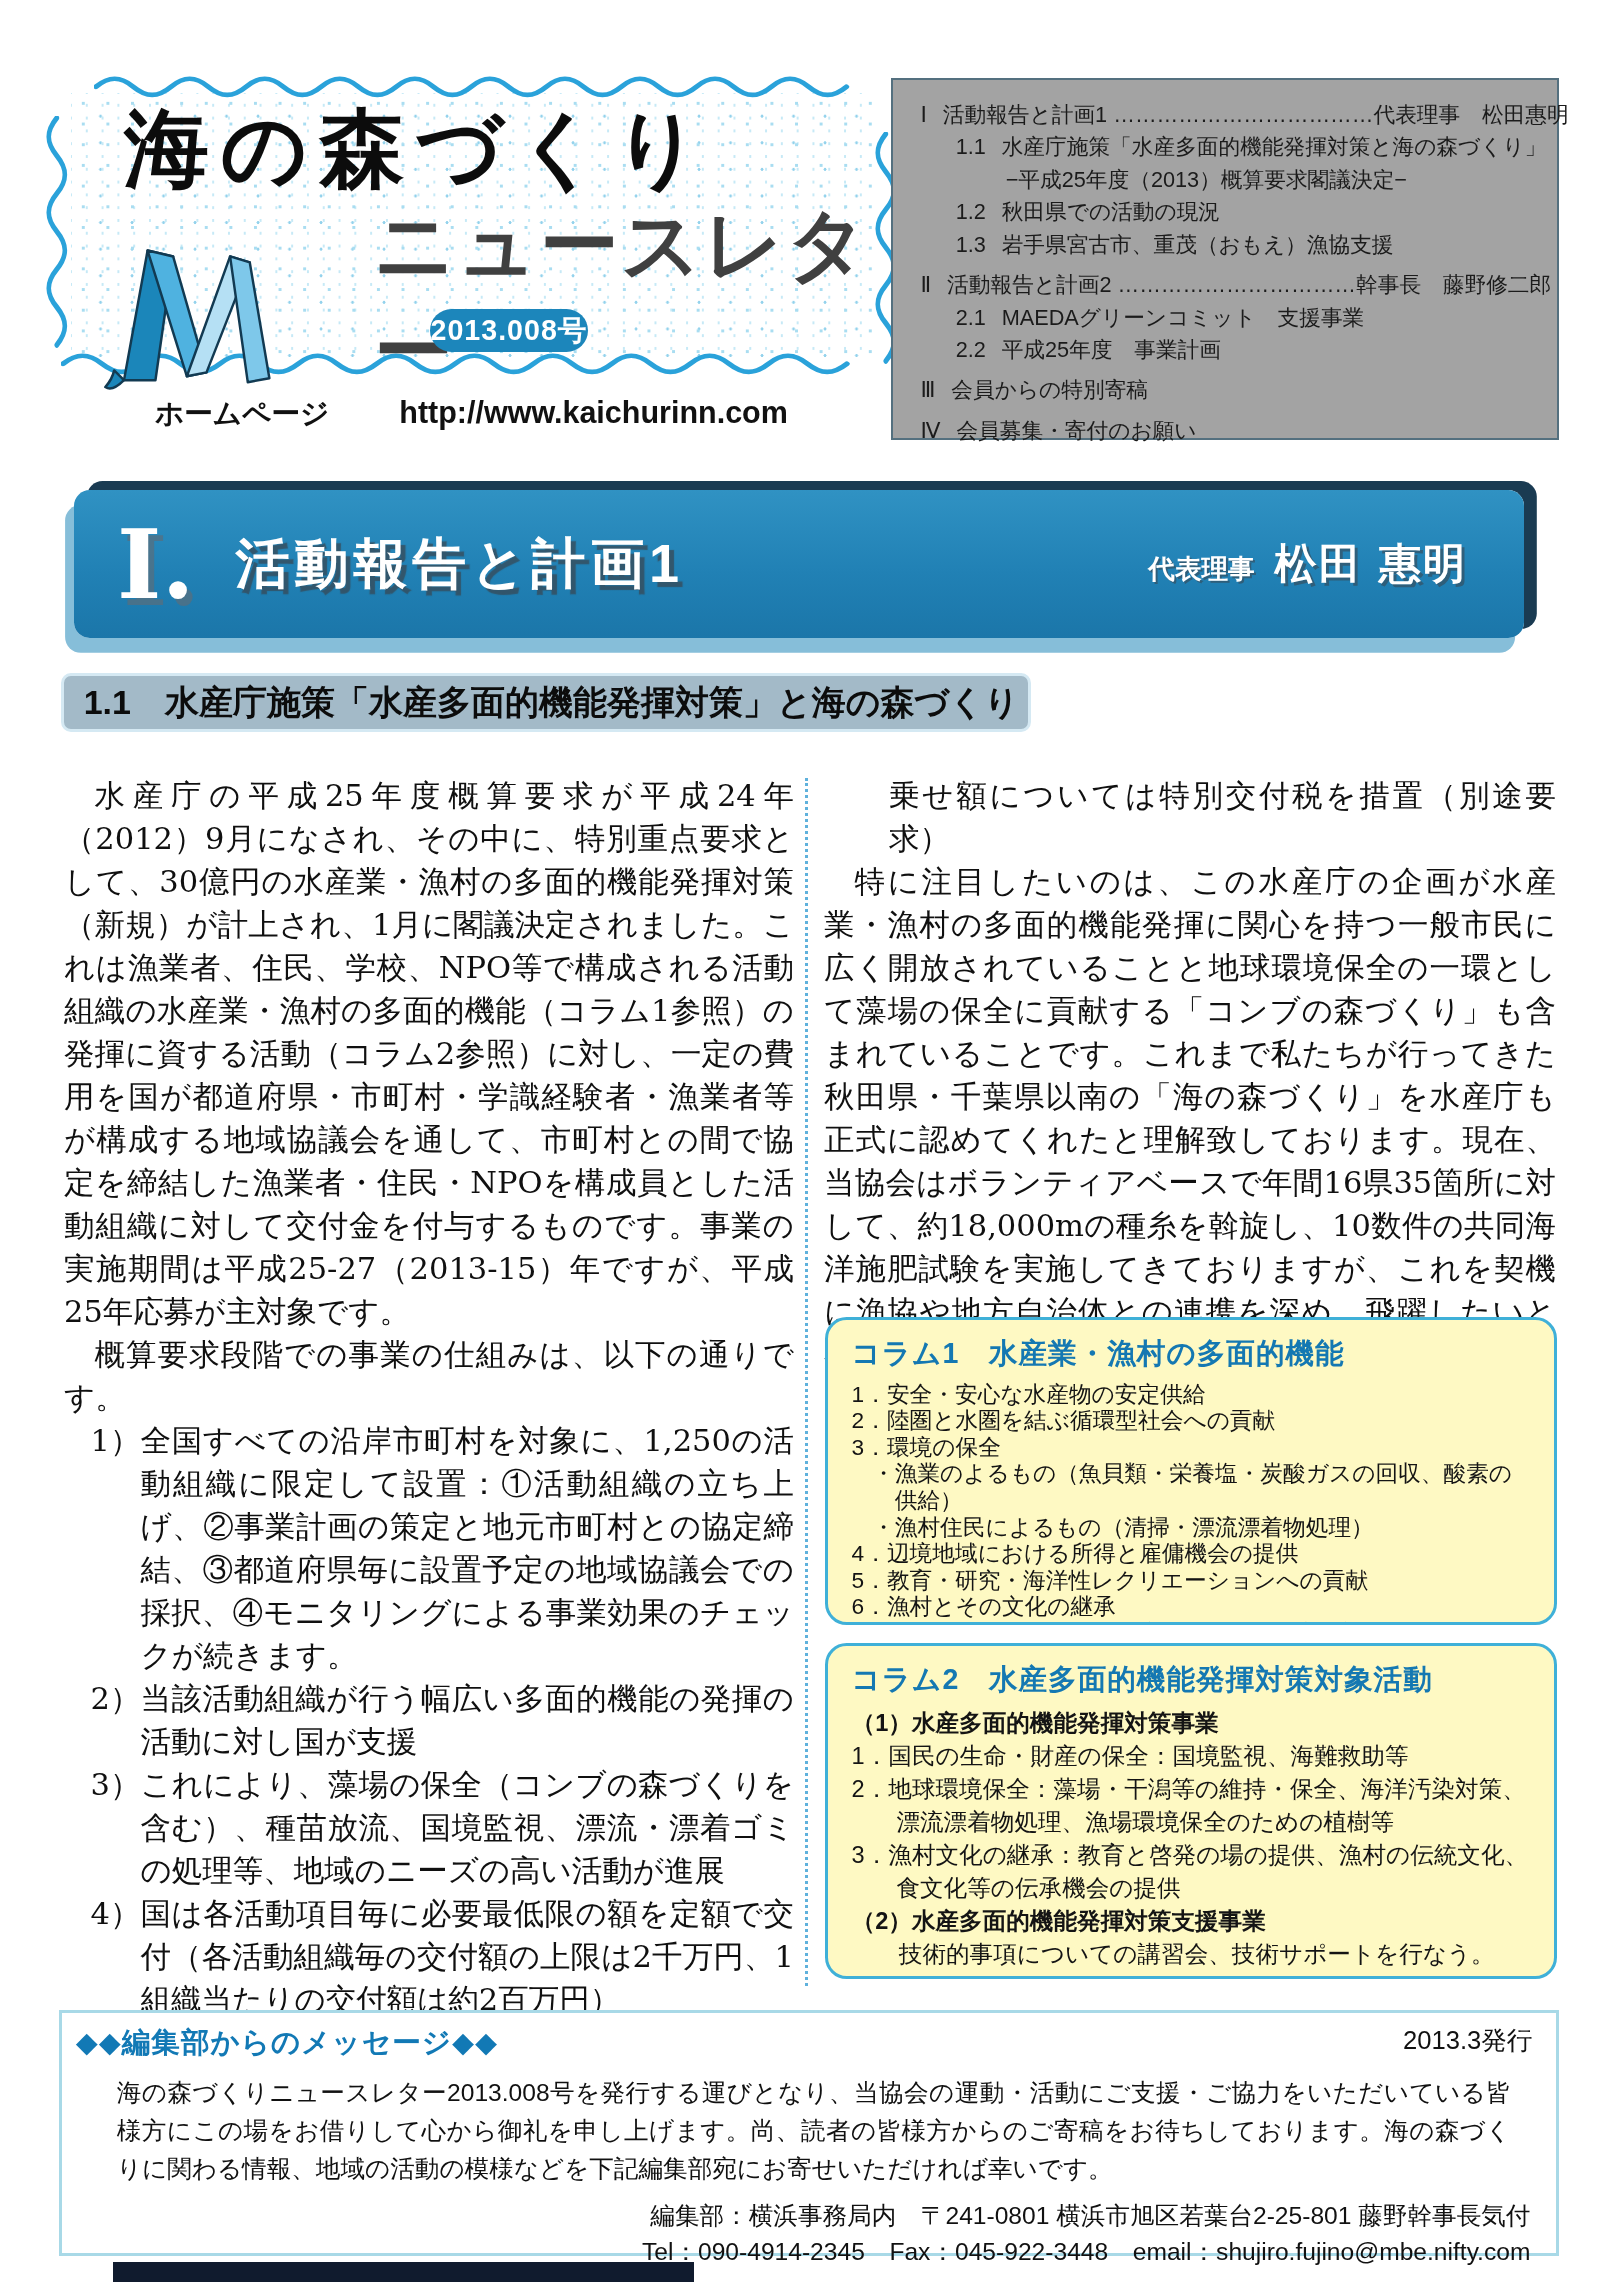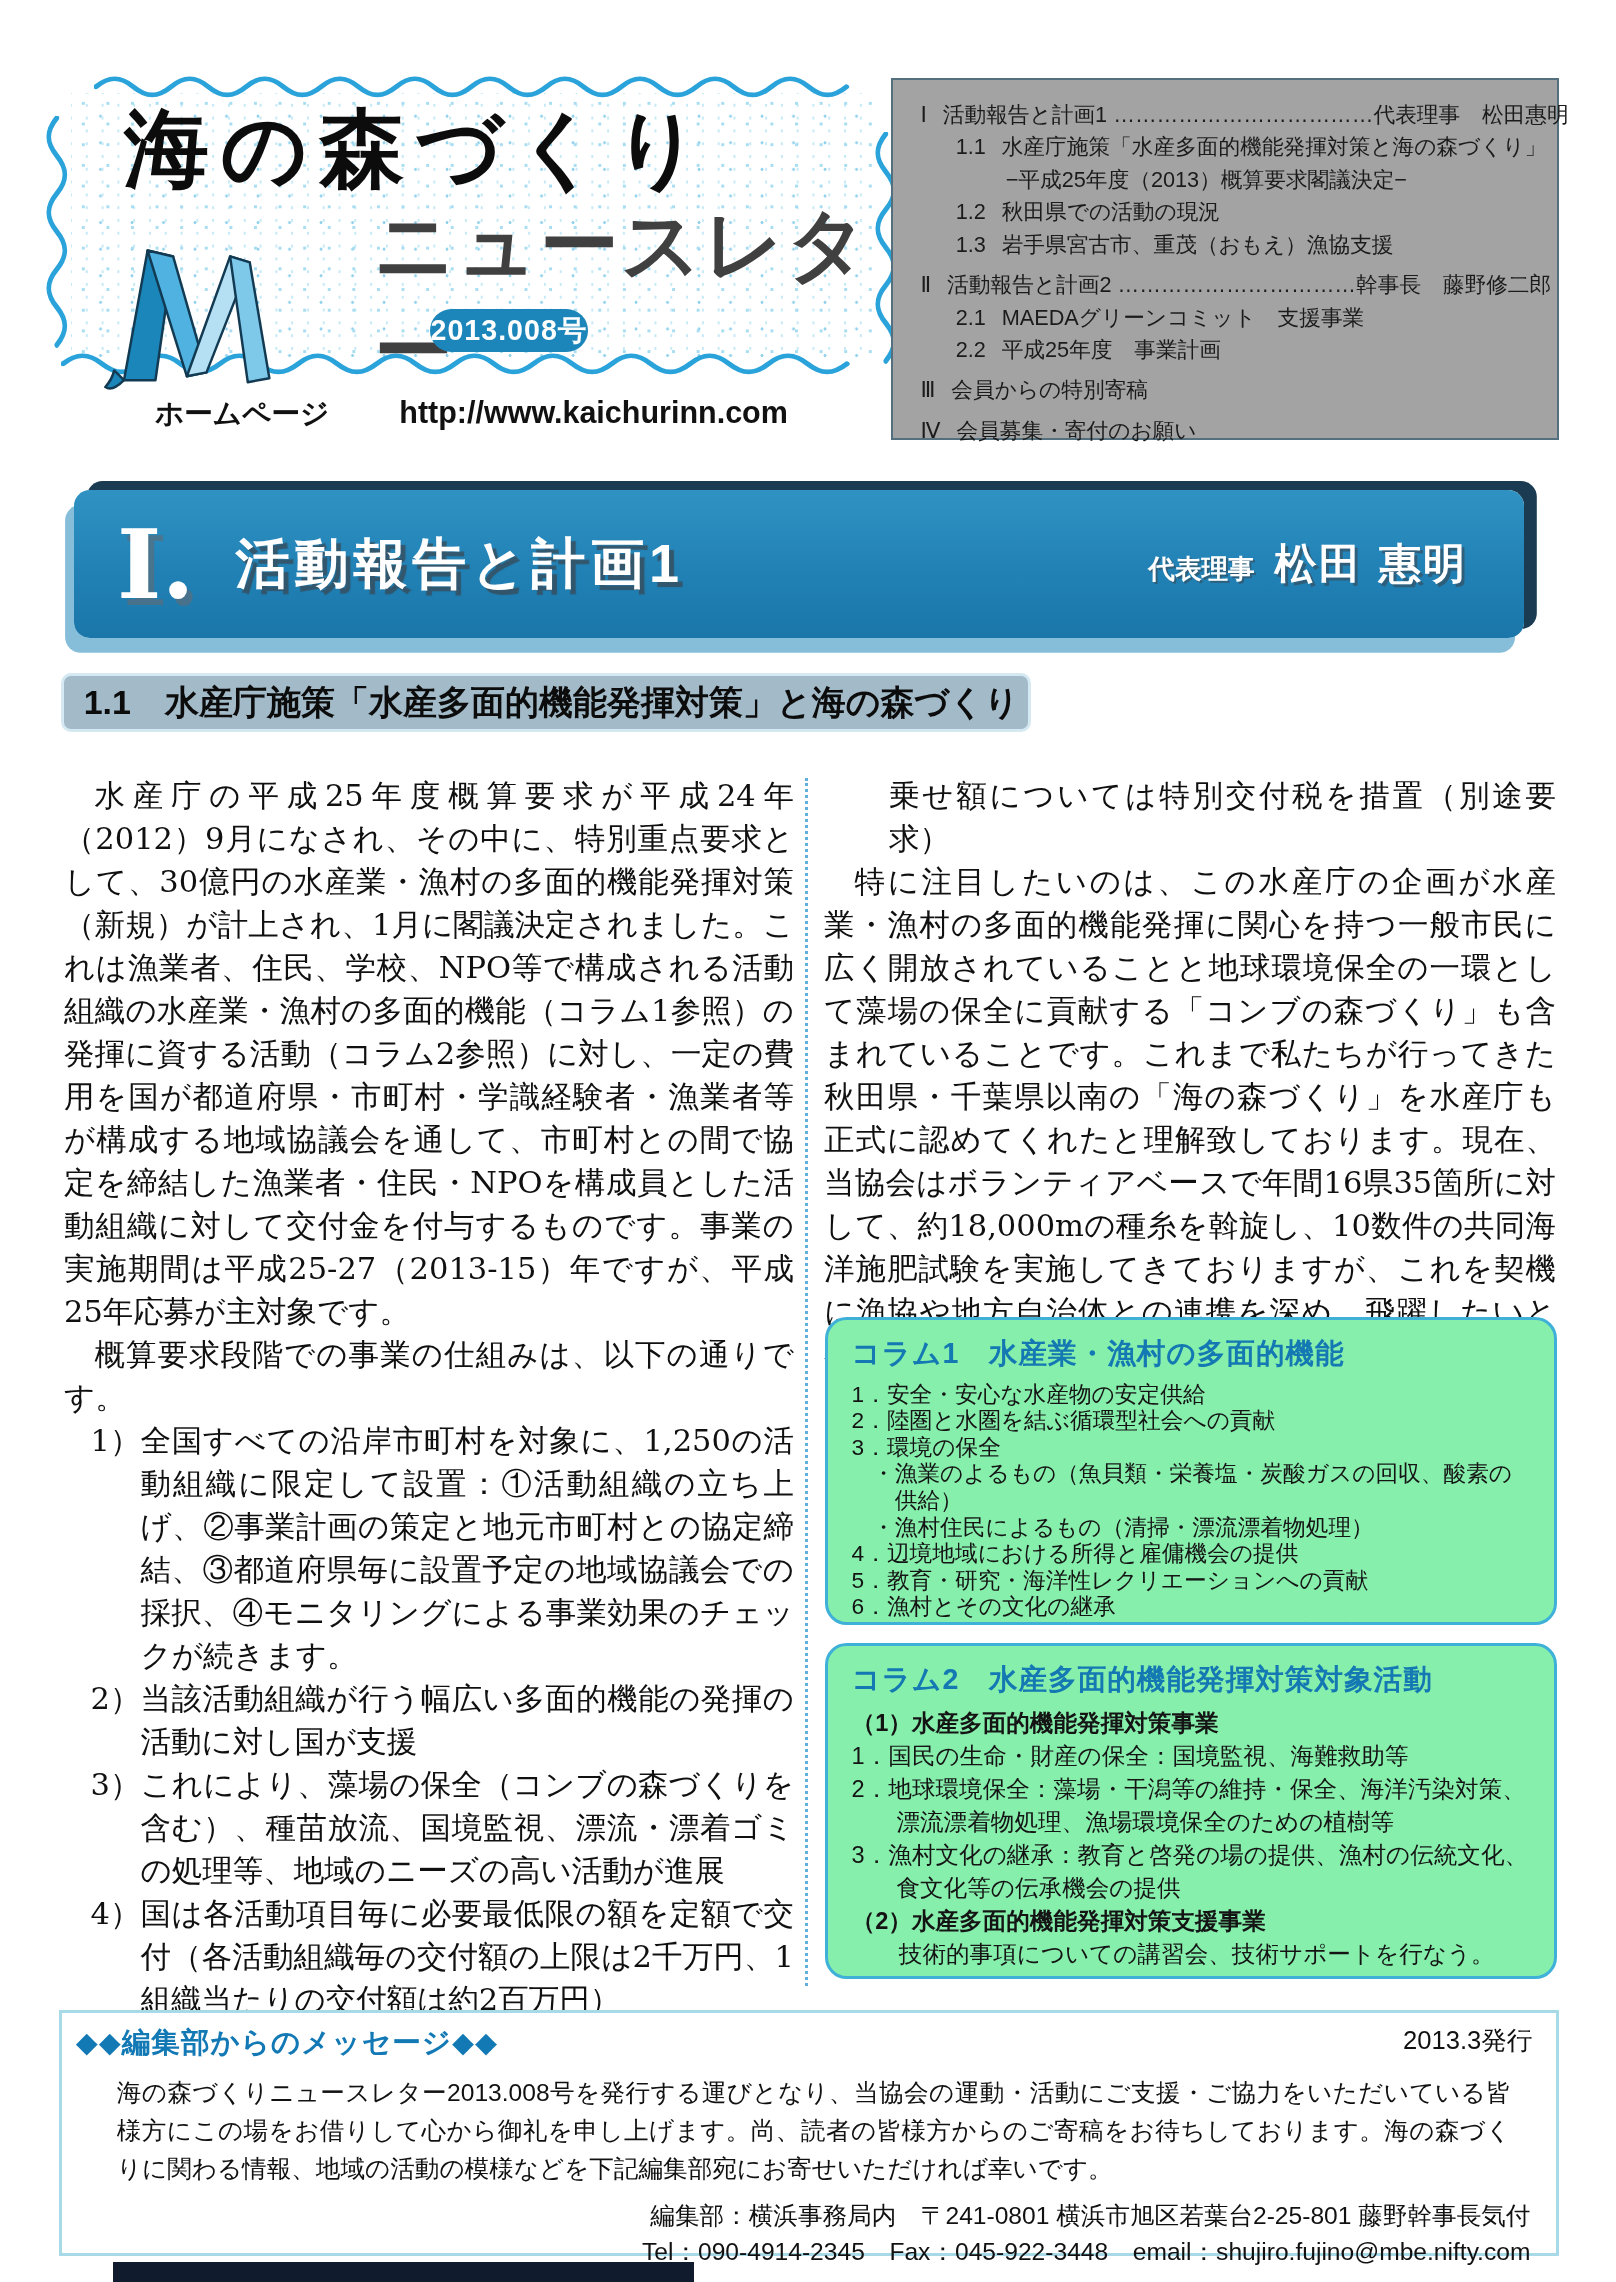--- a/index.html
+++ b/index.html
@@ -110,21 +110,21 @@
   .row { margin:0; }
   .row .num { display:none; }
   .row.p .text { text-indent:1em; }
   .row.li { display:flex; }
   .row.li .num { display:block; flex:0 0 70px; padding-left:26.6px; }
   .row.li .text { flex:1; }
   .row.cont .text { padding-left:65px; }
 
   
   .colbox {
-    position:absolute; left:825px; width:732px; background:#86efac;
+    position:absolute; left:825px; width:732px; background:#fef9c3;
     border:3px solid #3fb0d8; border-radius:21.7px; color:#141414;
     padding:13.8px 19.7px 7.9px 23.6px; overflow:hidden;
   }
   .colbox1 { top:1317px; height:308px; }
   .colbox2 { top:1643px; height:336px; }
   .colbox-title { color:#1478b2; font-weight:bold; font-size:28.6px; margin-bottom:7.9px; letter-spacing:1px; }
   .colbox1 .cb-row { font-size:22.7px; line-height:26.6px; }
   .colbox2 .cb-row { font-size:23.6px; line-height:33px; }
   .cb-row.l1 { padding-left:1.9em; text-indent:-1.9em; }
   .cb-row.l2 { margin-left:0.9em; padding-left:1em; text-indent:-1em; }

